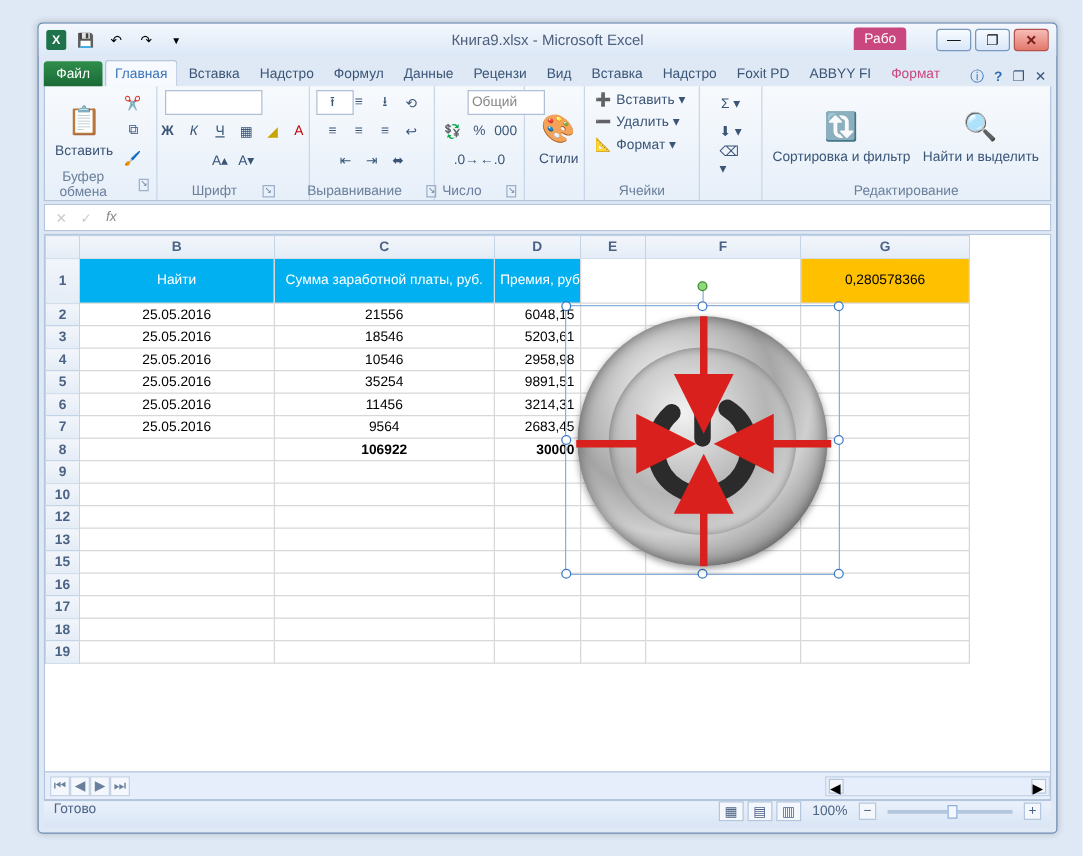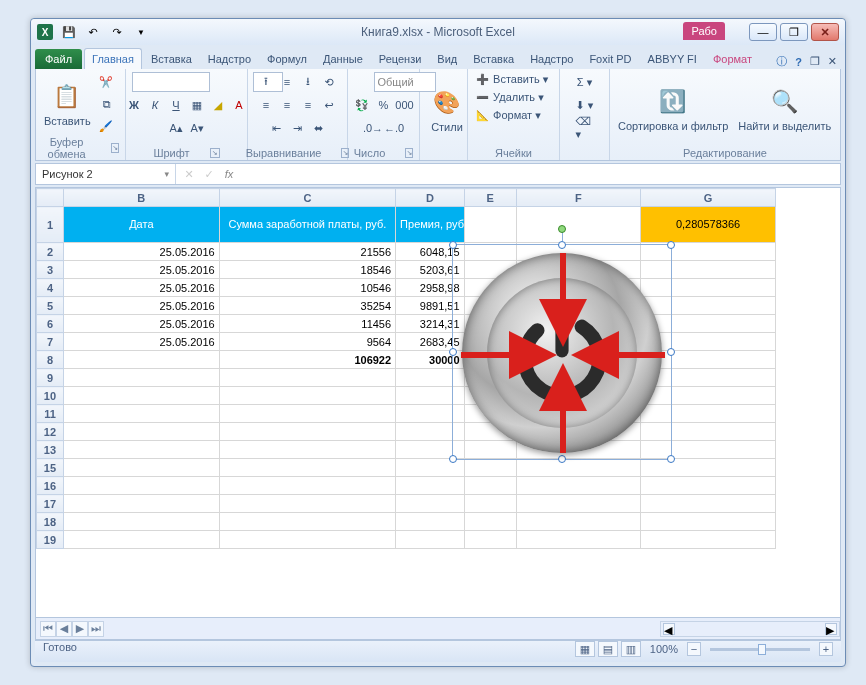--- a/index.html
+++ b/index.html
@@ -54,21 +54,21 @@
   .grid-inner { flex: 1; overflow: auto; position:relative;}
   table.sheet { border-collapse: collapse; table-layout: fixed; width: 740px; position:relative;}
   .colhdr, .rowhdr, .corner { background: linear-gradient(#f2f6fb,#e4ecf6); border: 1px solid #c5d3e6; color: #4d6385; text-align: center; font-size: 11px; position: sticky;  }
   .colhdr { height: 18px; top:0;}
   .rowhdr { width: 26px; left:0;}
   .corner { width: 26px; height:18px; top:0; left:0; z-index:3;}
   td.cell { border: 1px solid #d7d7d7; height: 18px; padding: 0 4px; font-size: 11px; color: #000; background: #fff; white-space: nowrap; overflow: hidden;}
   .data-header td.cell { background: #00b0f0; color: #fff; text-align: center; font-weight: normal; vertical-align: middle; line-height:1.1; padding: 2px 4px;}
   .data-header td.cell { height: 36px;}
   .num { text-align: right; }
-  .center { text-align: right; }
+  .center { text-align: center; }
   .bold { font-weight: bold; }
   .gcell { background: #ffc000 !important; }
 
   
   .shape-select { position: absolute; left: 416px; top: 56px; width: 220px; height: 216px; border: 1px solid #8caed9; }
   .handle { width: 8px; height: 8px; background: #fff; border: 1px solid #3a78c5; border-radius: 50%; position: absolute; }
   .h-tl { left:-4px; top:-4px;} .h-tr{right:-4px;top:-4px;} .h-bl{left:-4px;bottom:-4px;} .h-br{right:-4px;bottom:-4px;}
   .h-t {left:50%;top:-4px;margin-left:-4px;} .h-b{left:50%;bottom:-4px;margin-left:-4px;}
   .h-l {top:50%;left:-4px;margin-top:-4px;} .h-r{top:50%;right:-4px;margin-top:-4px;}
   .rot-handle { width:8px; height:8px; background:#8fd97d; border:1px solid #3a8a2c; border-radius:50%; position:absolute; left:50%; margin-left:-4px; top:-20px;}
@@ -271,21 +271,20 @@
           <div class="lbl">Найти и выделить</div>
         </div>
       </div>
       <div class="rgroup-label">
           <span>Редактирование</span>
         </div>
     </div>
   </div>
 
   <div class="fbar-row">
-    <div class="namebox">Рисунок 2</div>
     <div class="fx-area">
       <div class="fx-btn" style="color:#ccc;">✕</div>
       <div class="fx-btn" style="color:#ccc;">✓</div>
       <div class="fx-btn" style="font-style:italic;">fx</div>
     </div>
     <input class="formula-input" style="">
   </div>
 
   <div class="grid-wrap">
     <div class="grid-inner">
@@ -295,21 +294,21 @@
               <th class="corner"></th>
               <th class="colhdr" style="width:150px">B</th>
               <th class="colhdr" style="width:170px">C</th>
               <th class="colhdr" style="width:66px">D</th>
               <th class="colhdr" style="width:50px">E</th>
               <th class="colhdr" style="width:120px">F</th>
               <th class="colhdr" style="width:130px">G</th>
             </tr>
             <tr class="data-header">
               <th class="rowhdr">1</th>
-              <td class="cell">Дата</td>
+              <td class="cell">Найти</td>
               <td class="cell">Сумма заработной платы, руб.</td>
               <td class="cell">Премия, руб</td>
               <td class="cell" style="background:#fff;color:#000;height:36px;"></td>
               <td class="cell" style="background:#fff;color:#000;height:36px;"></td>
               <td class="cell gcell num" style="background:#fff;color:#000;height:36px;background:#ffc000;">0,280578366</td>
             </tr>
             <tr>
               <th class="rowhdr">2</th>
               <td class="cell center">25.05.2016</td>
               <td class="cell center">21556</td>
@@ -376,29 +375,20 @@
               <th class="rowhdr">9</th>
               <td class="cell"></td>
               <td class="cell"></td>
               <td class="cell"></td>
               <td class="cell"></td>
               <td class="cell"></td>
               <td class="cell"></td>
             </tr>
             <tr>
               <th class="rowhdr">10</th>
-              <td class="cell"></td>
-              <td class="cell"></td>
-              <td class="cell"></td>
-              <td class="cell"></td>
-              <td class="cell"></td>
-              <td class="cell"></td>
-            </tr>
-            <tr>
-              <th class="rowhdr">11</th>
               <td class="cell"></td>
               <td class="cell"></td>
               <td class="cell"></td>
               <td class="cell"></td>
               <td class="cell"></td>
               <td class="cell"></td>
             </tr>
             <tr>
               <th class="rowhdr">12</th>
               <td class="cell"></td>

